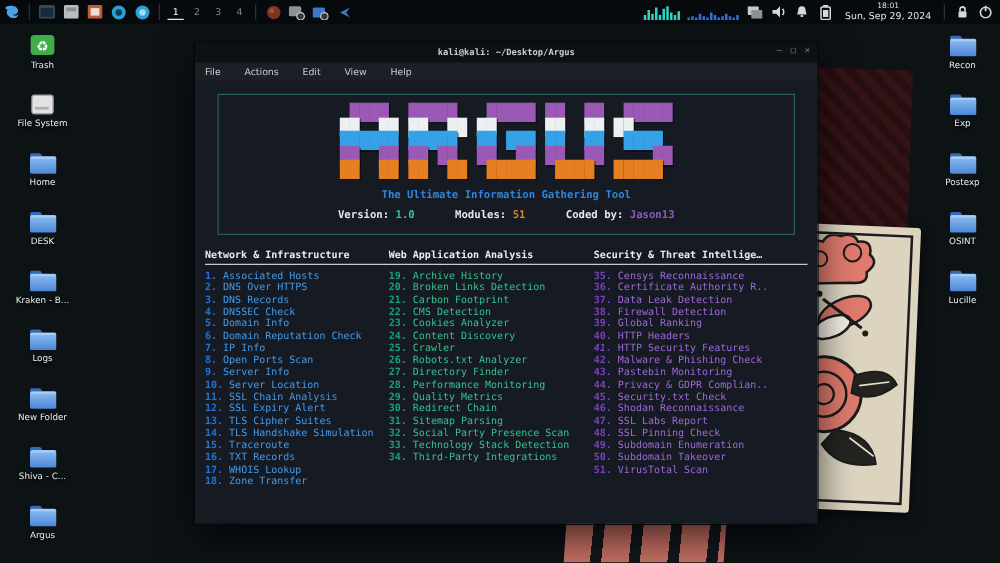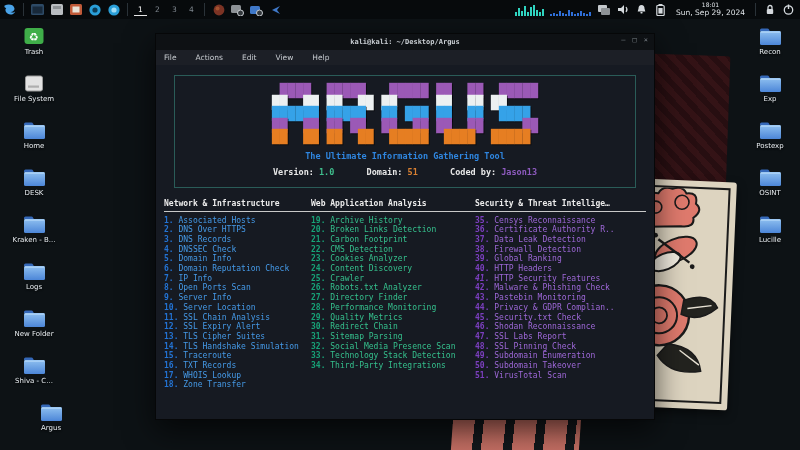--- a/index.html
+++ b/index.html
@@ -330,21 +330,21 @@
               <stop offset="1" stop-color="#4c86d8"></stop>
             </linearGradient>
           </defs>
           <path d="M1 2 q0-1.5 1.5-1.5 h6 q1 0 1.5 1 l.9 1.7 h-9.9z" fill="#3568b8"></path>
           <rect x="1" y="3" width="21" height="14" rx="1.5" fill="url(#fg)"></rect>
           <rect x="1.6" y="3.4" width="19.8" height="1.6" fill="#aed3f6" opacity=".8"></rect>
         </svg>
       </div>
       <div class="dlabel">Shiva - C...</div>
     </div>
-    <div class="desk-icon" style="left: 19px; top: 402px;">
+    <div class="desk-icon" style="left: 2px; top: 402px;">
       <div class="glyph">
         <svg width="23" height="18" viewBox="0 0 23 18">
           <defs>
             <linearGradient id="fg" x1="0" y1="0" x2="0" y2="1">
               <stop offset="0" stop-color="#8fc0f0"></stop>
               <stop offset="1" stop-color="#4c86d8"></stop>
             </linearGradient>
           </defs>
           <path d="M1 2 q0-1.5 1.5-1.5 h6 q1 0 1.5 1 l.9 1.7 h-9.9z" fill="#3568b8"></path>
           <rect x="1" y="3" width="21" height="14" rx="1.5" fill="url(#fg)"></rect>
@@ -454,21 +454,21 @@
       <span>Help</span>
     </div>
   <div class="content">
     <div class="hdr-box">
       <div class="logo" id="logo"><div style="color: rgb(155, 89, 182);"> ████  █████   █████ ██  ██  █████</div><div style="color: rgb(236, 240, 241);">██  ██ ██  ██ ██     ██  ██ ██    </div><div style="color: rgb(53, 162, 232);">██████ █████  ██ ███ ██  ██  ████ </div><div style="color: rgb(155, 89, 182);">██  ██ ██ ██  ██  ██ ██  ██     ██</div><div style="color: rgb(230, 126, 34);">██  ██ ██  ██  █████  ████  █████ </div></div>
       <div class="subtitle">The Ultimate Information Gathering Tool</div>
       <div class="verline">
         <span>Version:</span>
         <span class="v-green">1.0</span>
         <span class="gap"></span>
-        <span>Domain:</span>
+        <span>Modules:</span>
         <span class="v-orange">51</span>
         <span class="gap"></span>
         <span>Coded by:</span>
         <span class="v-purple">Jason13</span>
       </div>
     </div>
     <div class="cols-header" id="cols-header">
         <span class="c1">Network &amp; Infrastructure</span>
         <span class="c2">Web Application Analysis</span>
         <span class="c3">Security &amp; Threat Intellige…</span>
@@ -502,21 +502,21 @@
           <div><b style="color: rgb(23, 162, 119);">22.</b><span style="color: rgb(53, 192, 141);"> CMS Detection</span></div>
           <div><b style="color: rgb(23, 162, 119);">23.</b><span style="color: rgb(53, 192, 141);"> Cookies Analyzer</span></div>
           <div><b style="color: rgb(23, 162, 119);">24.</b><span style="color: rgb(53, 192, 141);"> Content Discovery</span></div>
           <div><b style="color: rgb(23, 162, 119);">25.</b><span style="color: rgb(53, 192, 141);"> Crawler</span></div>
           <div><b style="color: rgb(23, 162, 119);">26.</b><span style="color: rgb(53, 192, 141);"> Robots.txt Analyzer</span></div>
           <div><b style="color: rgb(23, 162, 119);">27.</b><span style="color: rgb(53, 192, 141);"> Directory Finder</span></div>
           <div><b style="color: rgb(23, 162, 119);">28.</b><span style="color: rgb(53, 192, 141);"> Performance Monitoring</span></div>
           <div><b style="color: rgb(23, 162, 119);">29.</b><span style="color: rgb(53, 192, 141);"> Quality Metrics</span></div>
           <div><b style="color: rgb(23, 162, 119);">30.</b><span style="color: rgb(53, 192, 141);"> Redirect Chain</span></div>
           <div><b style="color: rgb(23, 162, 119);">31.</b><span style="color: rgb(53, 192, 141);"> Sitemap Parsing</span></div>
-          <div><b style="color: rgb(23, 162, 119);">32.</b><span style="color: rgb(53, 192, 141);"> Social Media Presence Scan</span></div>
+          <div><b style="color: rgb(23, 162, 119);">32.</b><span style="color: rgb(53, 192, 141);"> Social Party Presence Scan</span></div>
           <div><b style="color: rgb(23, 162, 119);">33.</b><span style="color: rgb(53, 192, 141);"> Technology Stack Detection</span></div>
           <div><b style="color: rgb(23, 162, 119);">34.</b><span style="color: rgb(53, 192, 141);"> Third-Party Integrations</span></div>
         </div>
         <div class="c3 mod">
           <div><b style="color: rgb(124, 63, 192);">35.</b><span style="color: rgb(158, 104, 216);"> Censys Reconnaissance</span></div>
           <div><b style="color: rgb(124, 63, 192);">36.</b><span style="color: rgb(158, 104, 216);"> Certificate Authority R..</span></div>
           <div><b style="color: rgb(124, 63, 192);">37.</b><span style="color: rgb(158, 104, 216);"> Data Leak Detection</span></div>
           <div><b style="color: rgb(124, 63, 192);">38.</b><span style="color: rgb(158, 104, 216);"> Firewall Detection</span></div>
           <div><b style="color: rgb(124, 63, 192);">39.</b><span style="color: rgb(158, 104, 216);"> Global Ranking</span></div>
           <div><b style="color: rgb(124, 63, 192);">40.</b><span style="color: rgb(158, 104, 216);"> HTTP Headers</span></div>

